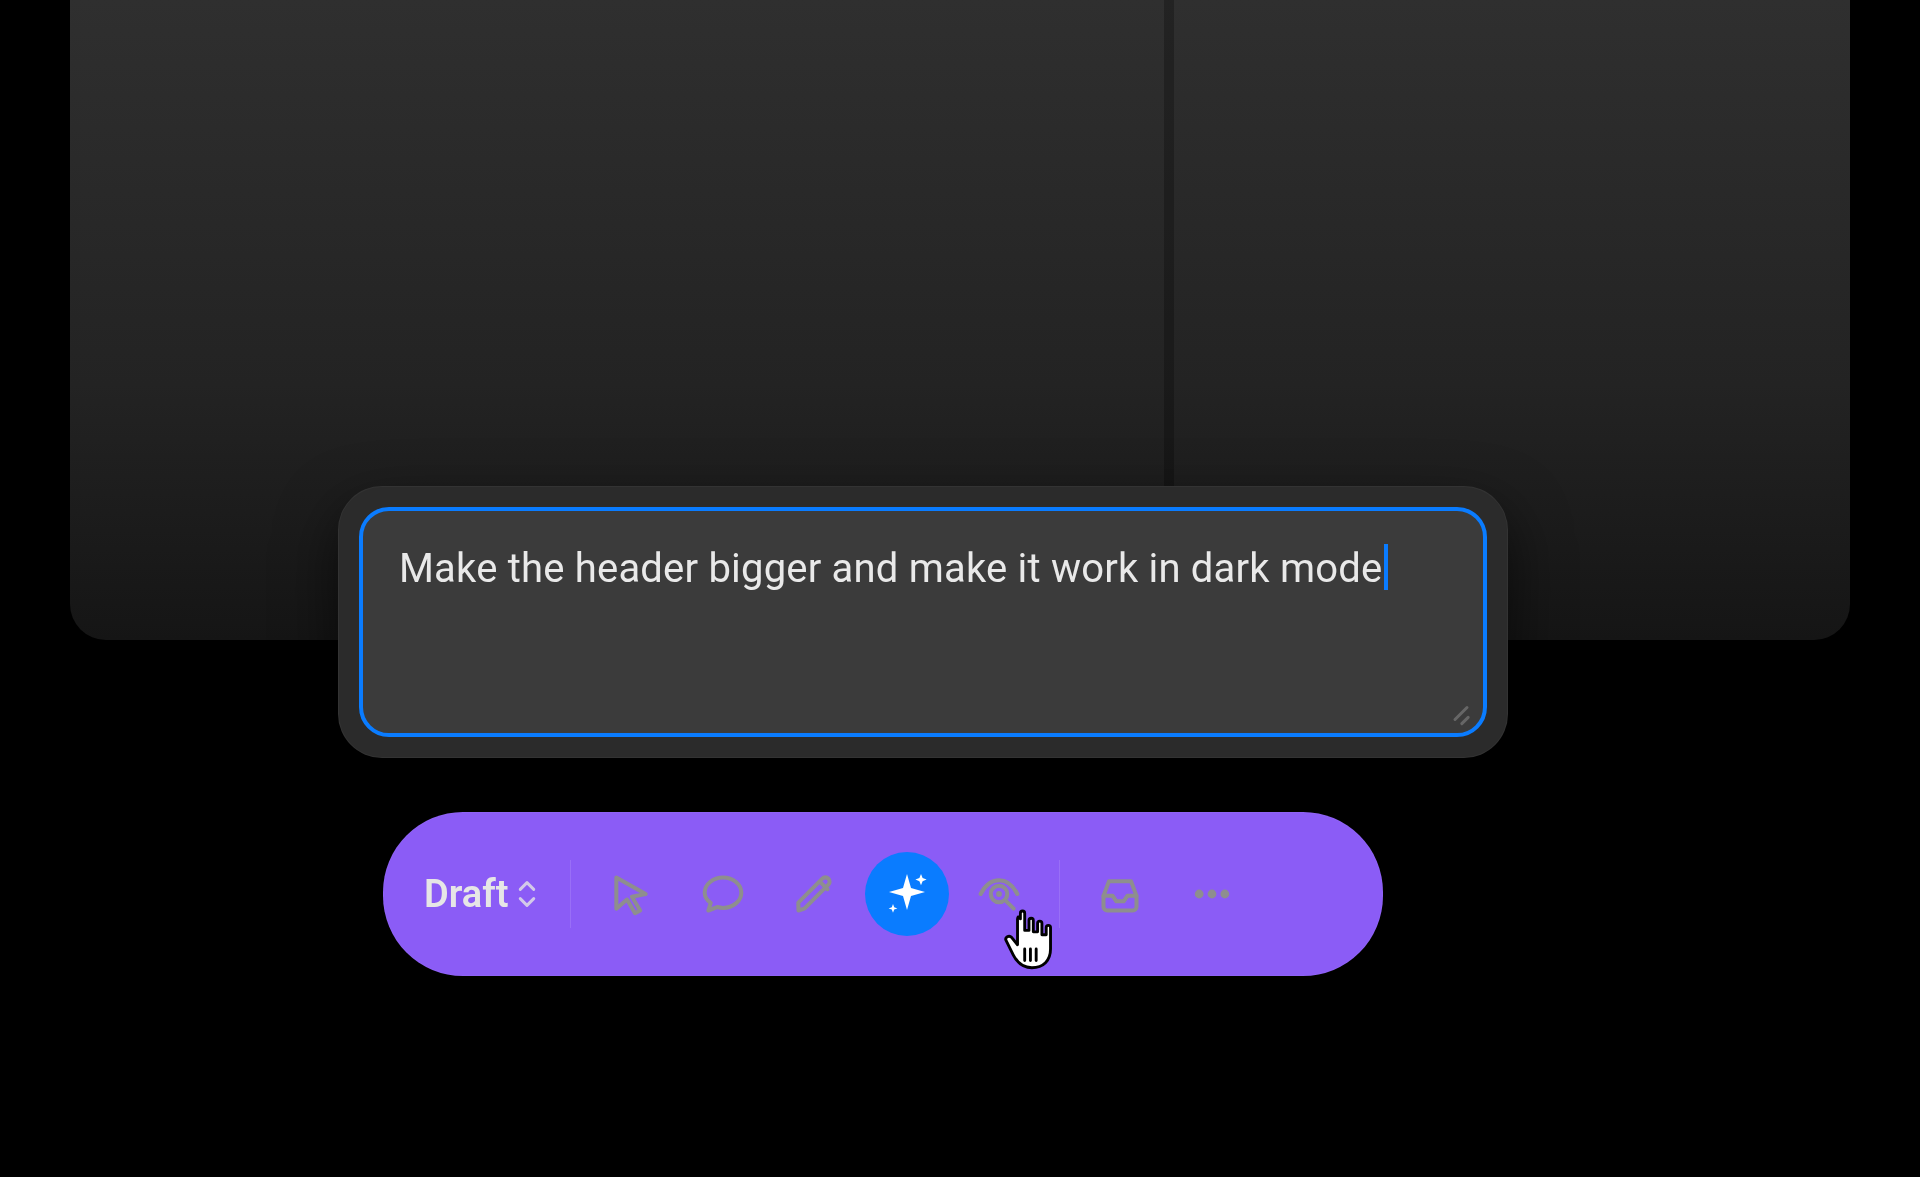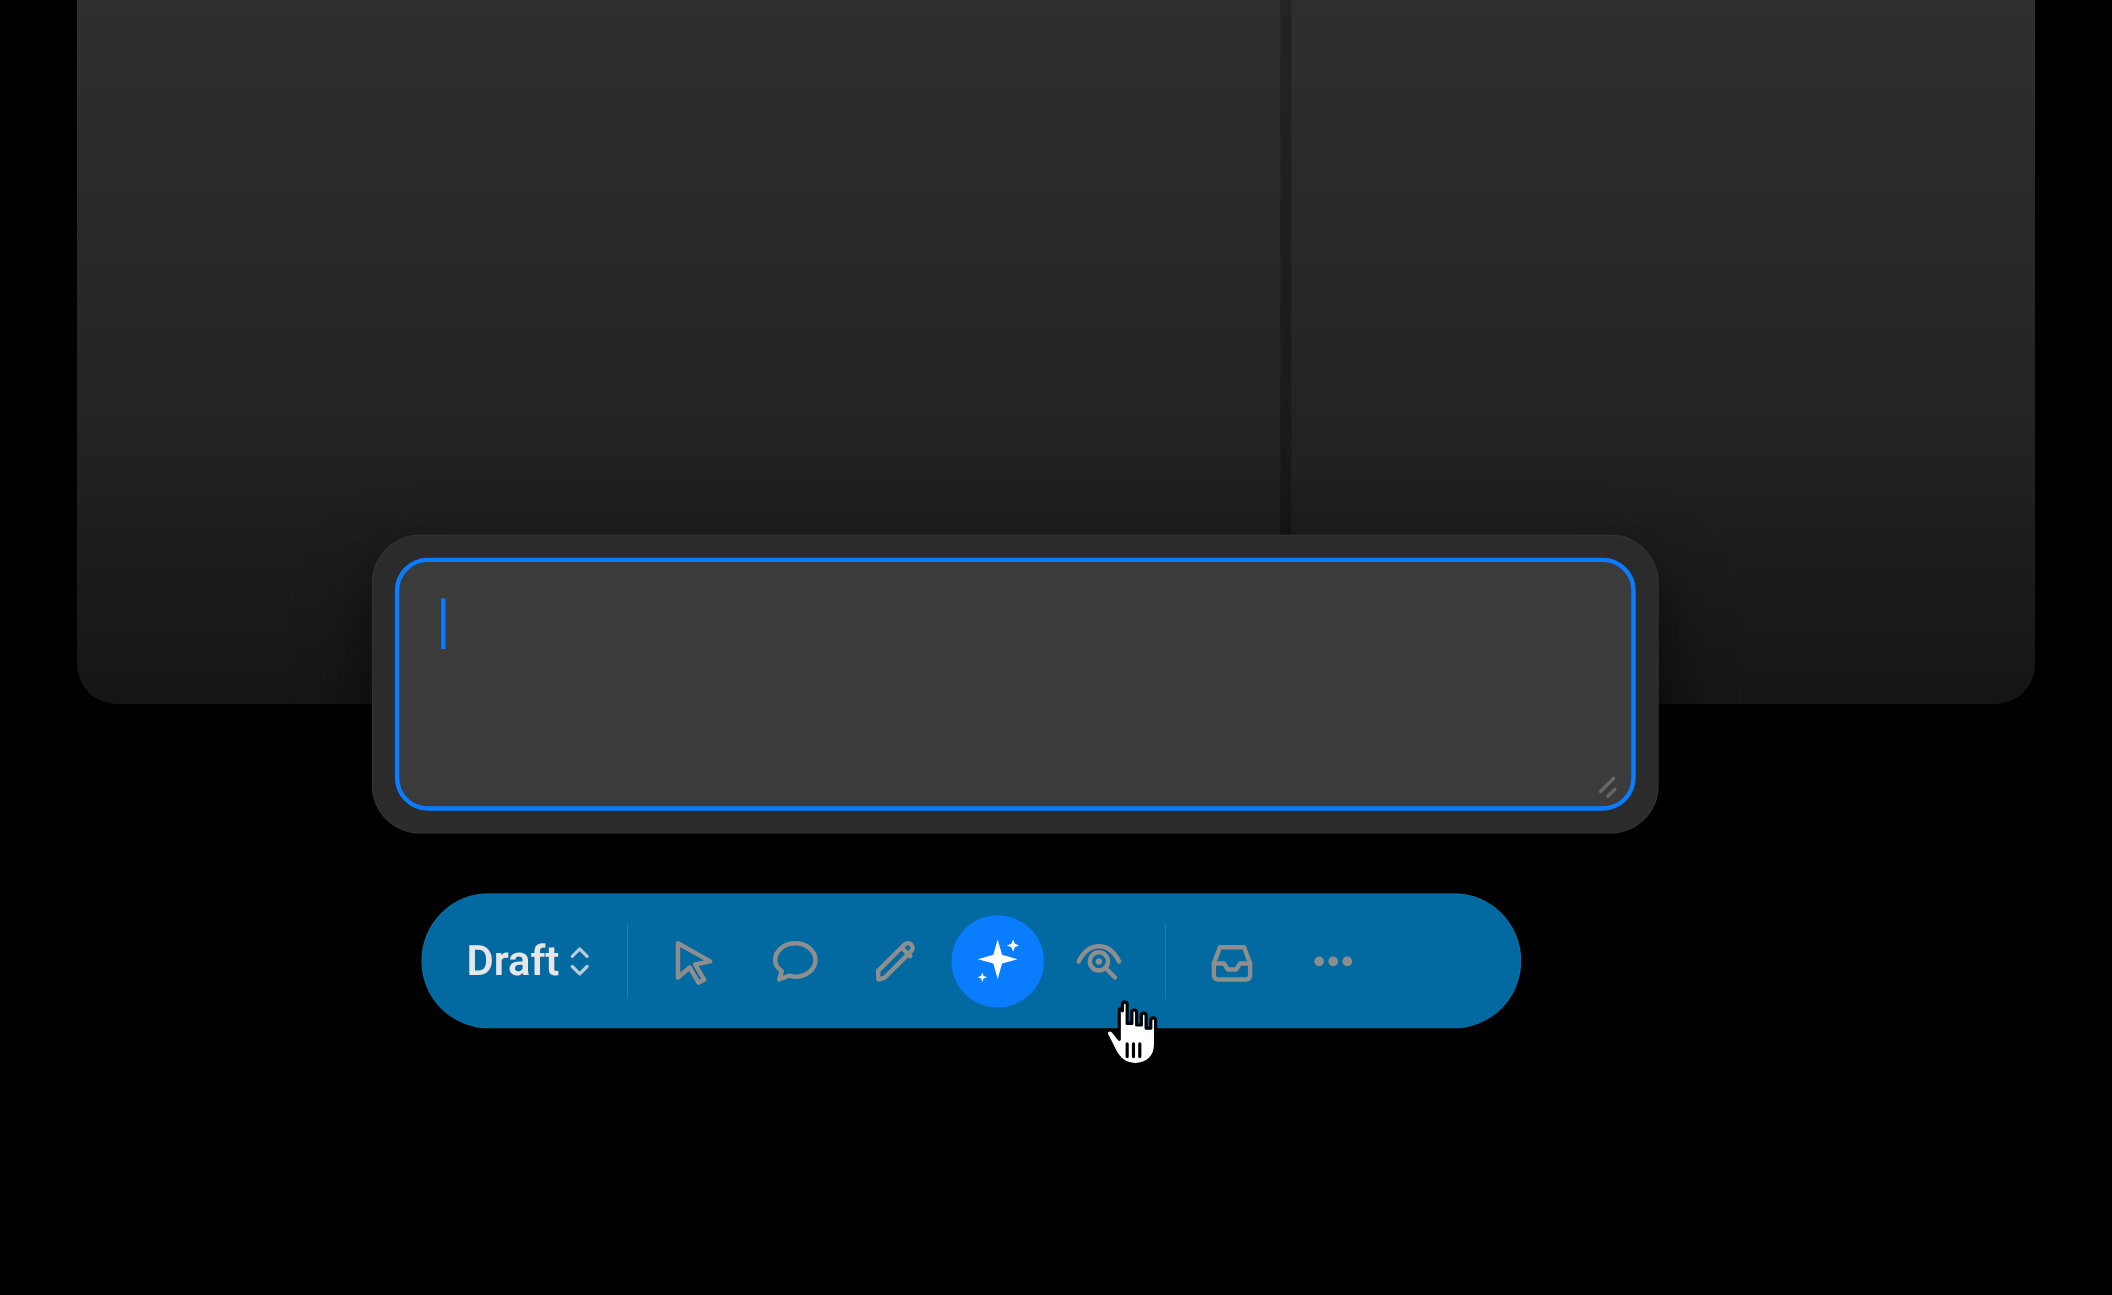--- a/index.html
+++ b/index.html
@@ -88,22 +88,22 @@
   }
   .resize-grip::before { width:20px; right:-2px; bottom:6px; }
   .resize-grip::after  { width:12px; right:-2px; bottom:-1px; }
 
   
   .toolbar {
     position:absolute;
     left: 383px;
     top: 812px;
     width: 1000px;
-    height: 123px;
-    background: #0369a1;
+    height: 164px;
+    background: #8b5cf6;
     border: 1px solid rgba(255,255,255,0.04);
     border-radius: 80px;
     box-shadow: 0 24px 60px rgba(0,0,0,0.6);
     display:flex;
     align-items:center;
     padding: 0 26px 0 40px;
     gap: 8px;
   }
   .mode-select {
     display:flex;
@@ -159,21 +159,21 @@
 <body>
 
 <div class="stage">
 
   <div class="backdrop-panel">
     <div class="backdrop-split"></div>
   </div>
 
   <div class="prompt-shell">
     <div class="prompt-inner">
-      <span class="caret"></span>
+      <span>Make the header bigger and make it work in dark mode</span><span class="caret"></span>
       <div class="resize-grip"></div>
     </div>
   </div>
 
   <div class="toolbar">
 
     <div class="mode-select">
       <span>Draft</span>
       <span class="stepper">
         <svg viewBox="0 0 16 10" width="18" height="12">

